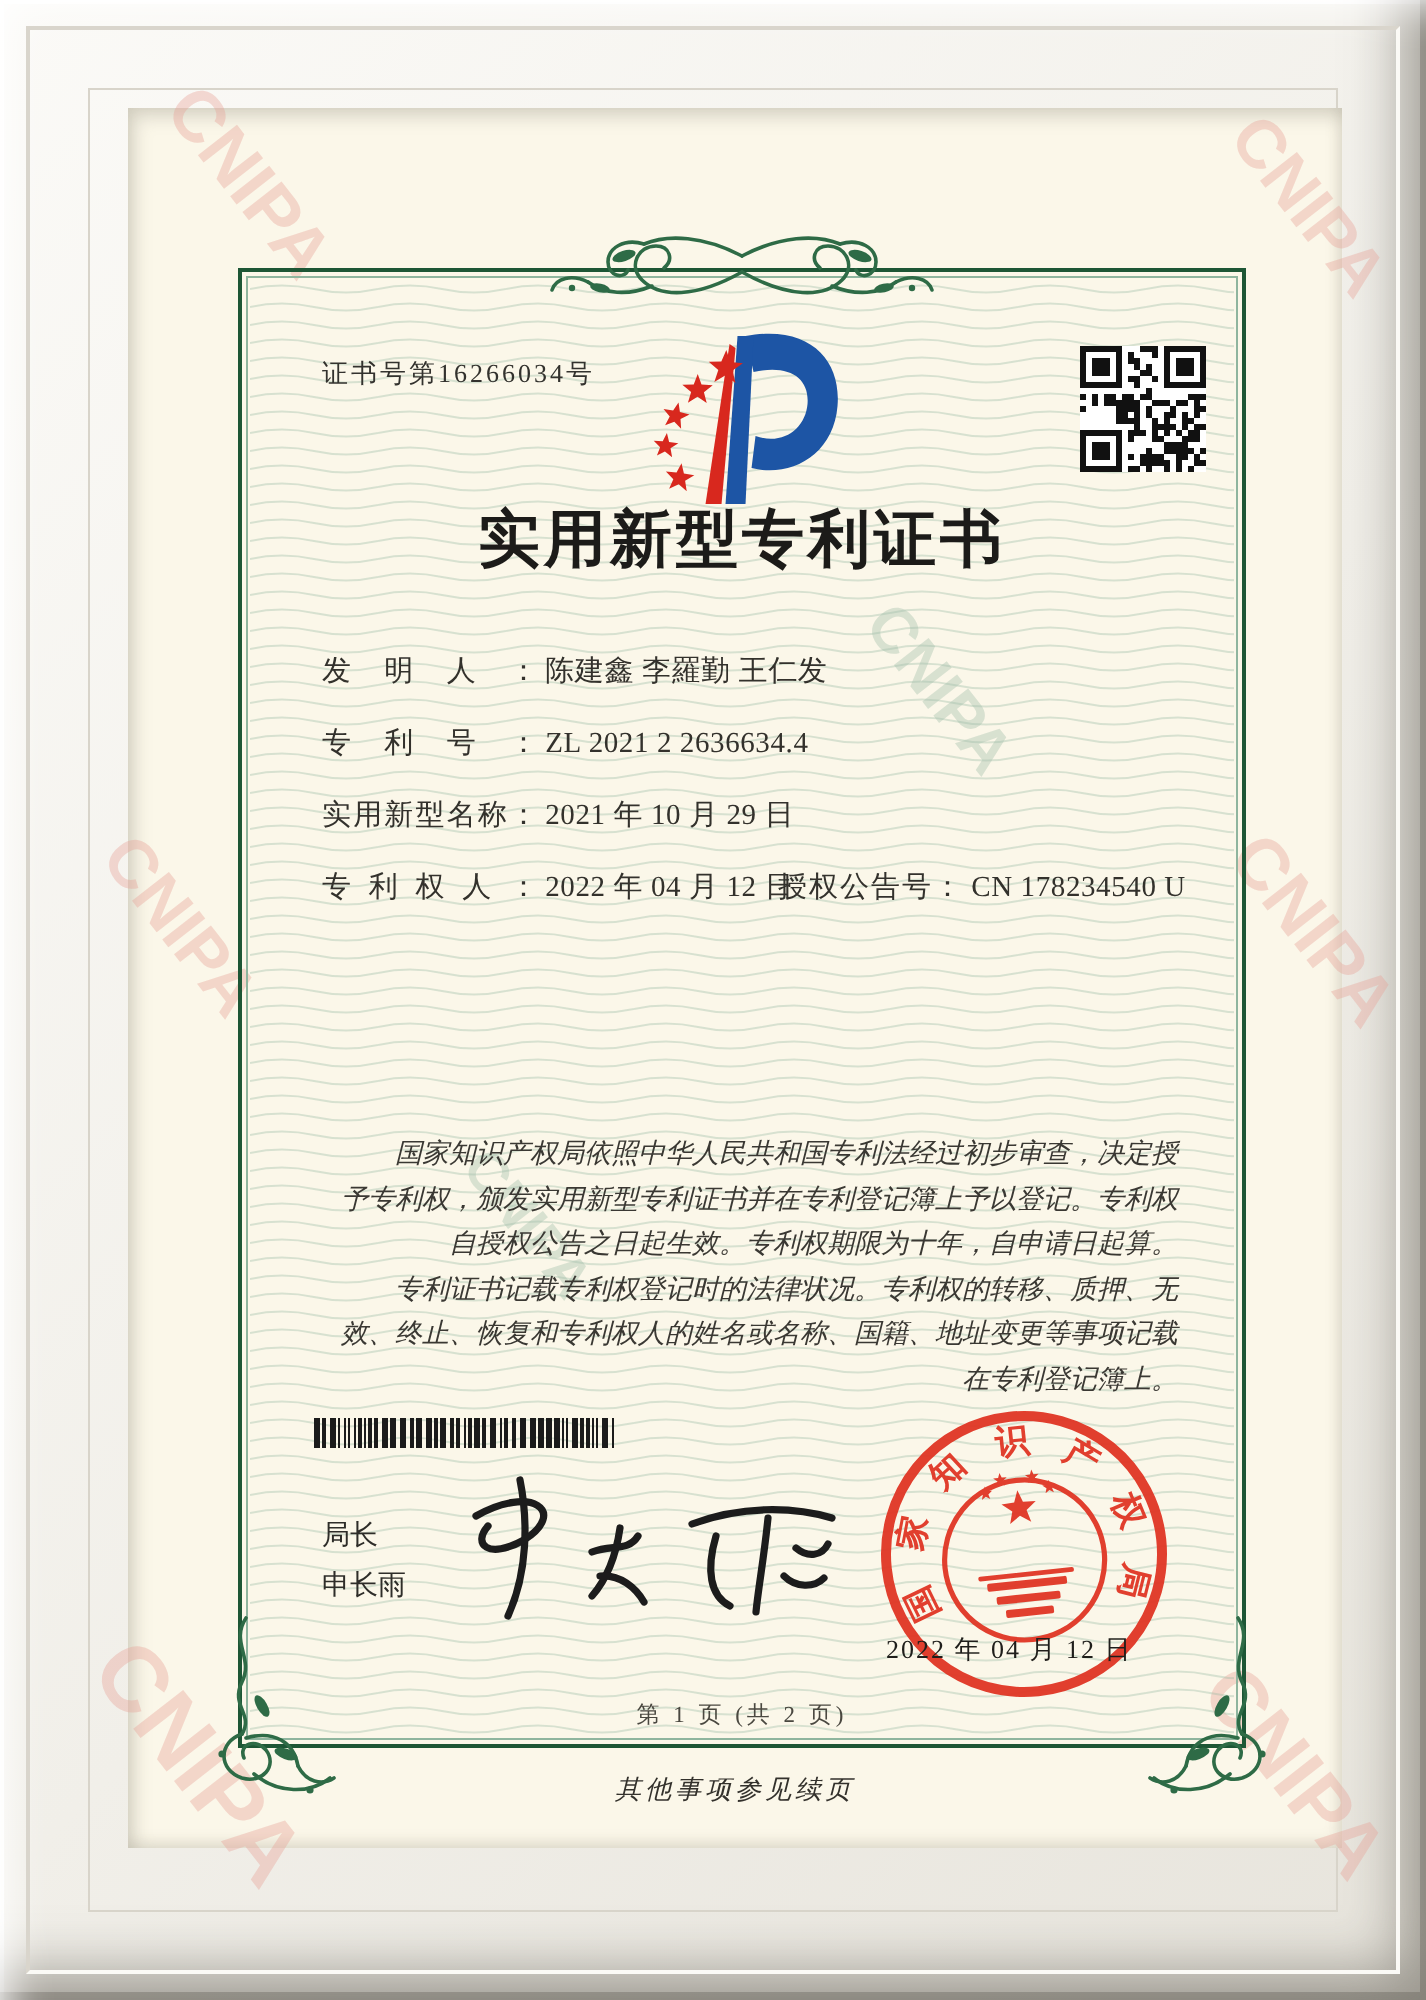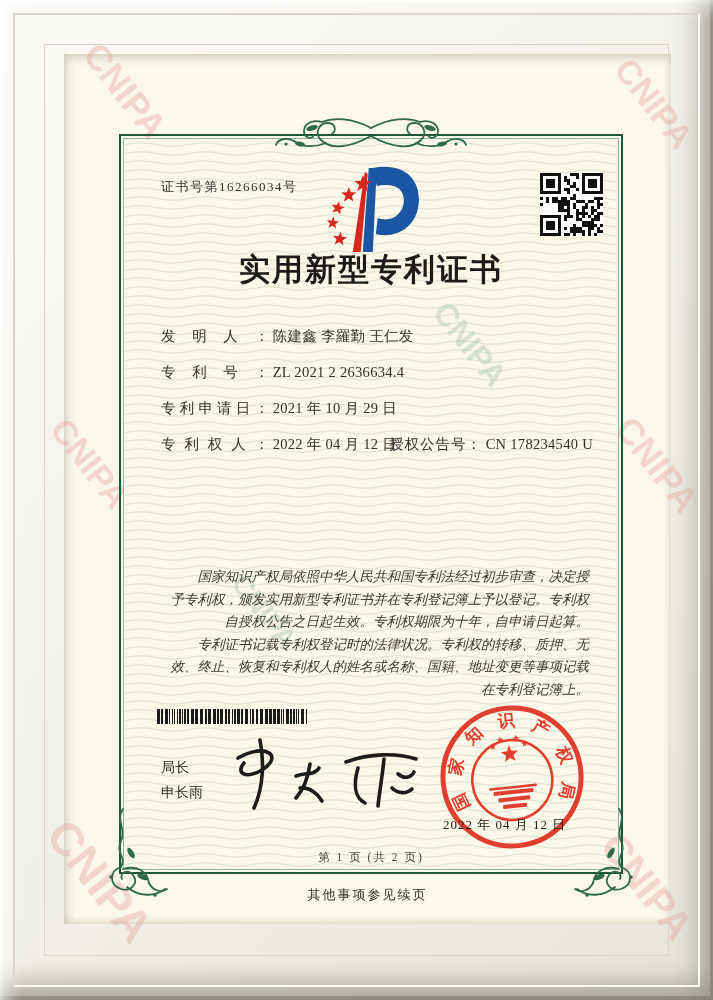--- a/index.html
+++ b/index.html
@@ -56,29 +56,29 @@
   .paras{position:absolute;left:38px;right:32px;top:430px;font-size:13.5px;line-height:22.5px;
          font-style:italic;color:#3a3833;}
   .paras p{margin:0;text-indent:2em;text-align:right;}
 
   
   .barcode{position:absolute;left:36px;top:573px;width:154px;height:15px;display:flex;align-items:stretch;}
   .barcode div{background:#1b1b1b;}
   .barcode div.sp{background:transparent;}
 
   .director{position:absolute;left:40px;top:620px;font-size:14px;color:#2e2d29;line-height:25px;
-            font-family:Liberation Mono, monospace;}
+            font-family:Liberation Serif, serif;}
   .sig{position:absolute;left:105px;top:596px;}
 
   .seal{position:absolute;left:316px;top:566px;width:150px;height:150px;transform:rotate(-6deg);opacity:.95;mix-blend-mode:multiply;}
   .seal-date{position:absolute;left:322px;top:680px;font-size:13px;letter-spacing:1px;color:#1f1e1b;z-index:3;}
 
   .page-num{position:absolute;left:0;right:0;bottom:7px;text-align:center;font-size:11.5px;
             letter-spacing:2px;color:#4a4840;}
-  .note{position:absolute;left:0;right:0;top:832px;text-align:center;font-size:13px;
+  .note{position:absolute;left:0;right:0;top:832px;text-align:center;font-size:13px;font-style:italic;
         letter-spacing:2px;color:#33312c;}
 </style>
 </head>
 <body>
 
 <div class="shot">
   <div class="frame">
     <div class="bevel"></div>
     <div class="bevel2"></div>
   </div>
@@ -306,21 +306,21 @@
         <div class="fields">
           <div class="frow">
             <span class="flabel">发明人：</span>
             <span class="fvalue">陈建鑫 李羅勤 王仁发</span>
           </div>
           <div class="frow">
             <span class="flabel">专利号：</span>
             <span class="fvalue">ZL 2021 2 2636634.4</span>
           </div>
           <div class="frow">
-            <span class="flabel">专利申请日：</span>
+            <span class="flabel">实用新型名称：</span>
             <span class="fvalue">2021 年 10 月 29 日</span>
           </div>
           <div class="frow">
             <span class="flabel">专利权人：</span>
             <span class="fvalue">2022 年 04 月 12 日</span>
             <span class="g2">
               <span class="flabel2">授权公告号：</span>
               <span class="fvalue">CN 178234540 U</span>
             </span>
           </div>

